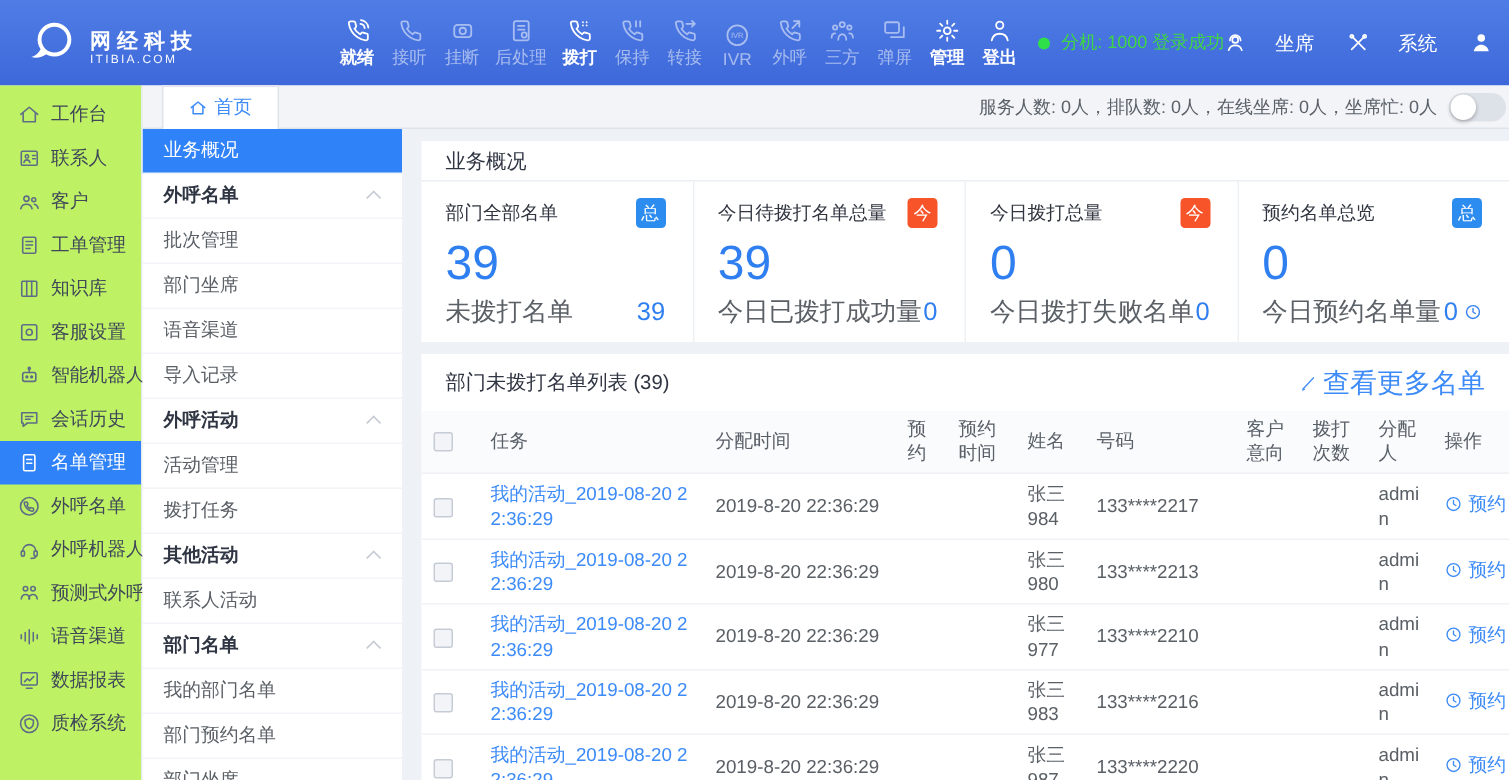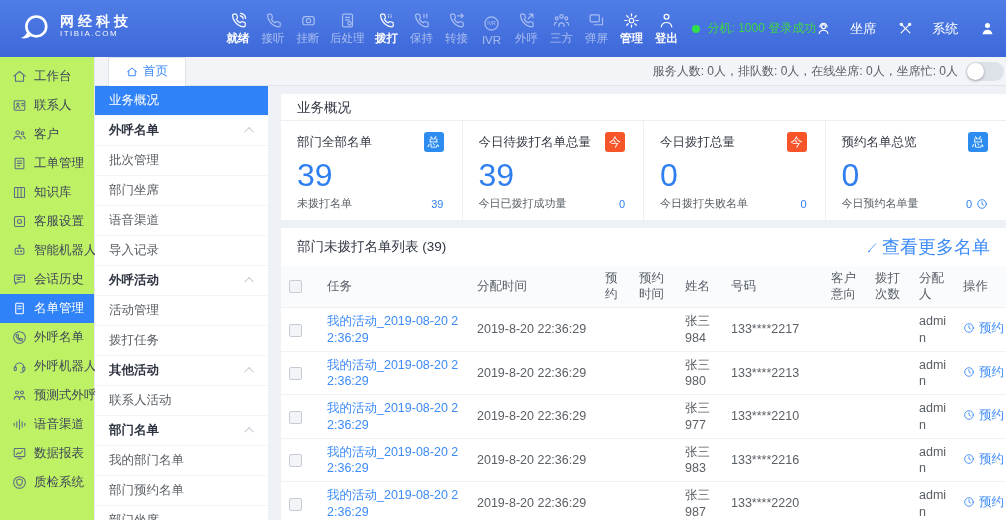--- a/index.html
+++ b/index.html
@@ -3,21 +3,21 @@
 <meta charset="utf-8">
 <style>
   *{box-sizing:border-box;margin:0;padding:0}
   html,body{width:1006px;height:520px;overflow:hidden}
   body{font-family:"Liberation Sans","DejaVu Sans",sans-serif;background:#fff;font-size:13px;color:#333}
   .page{width:1006px;height:520px;overflow:hidden;position:relative;display:flex;flex-direction:column}
 
   
   .topbar{height:57px;flex:0 0 57px;background:linear-gradient(180deg,#4f7de5 0%,#3e68da 100%);
     display:flex;align-items:center;color:#fff;padding:0 14px 0 18px}
-  .logo{display:flex;align-items:flex-start;gap:8px;width:207px;flex:0 0 207px}
+  .logo{display:flex;align-items:flex-end;gap:8px;width:207px;flex:0 0 207px}
   .logo-icon{width:34px;height:32px;display:inline-flex}
   .logo-icon svg{width:100%;height:100%}
   .logo-title{font-size:14px;font-weight:bold;letter-spacing:4px;line-height:16px}
   .logo-sub{font-size:8px;letter-spacing:1.5px;opacity:.95;line-height:10px}
   .toolbar{display:flex;align-items:flex-end;gap:9px}
   .tb-item{display:flex;flex-direction:column;align-items:center;min-width:26px;cursor:pointer;opacity:.52}
   .tb-item.active{opacity:1}
   .tb-item .ticon{width:17px;height:17px;display:block}
   .tb-item .ticon svg{width:17px;height:17px;display:block;stroke:#fff;fill:none;stroke-width:1.7;stroke-linecap:round;stroke-linejoin:round}
   .tb-item .tlabel{font-size:11.5px;margin-top:2px;white-space:nowrap}
@@ -59,21 +59,21 @@
   .main{flex:1;min-width:0;display:flex;flex-direction:column;margin-left:13px;padding-top:8px;gap:8px}
   .panel{background:#fff}
   .panel-title{height:27px;line-height:27px;padding:0 16px;font-size:13.5px;color:#2f3542;border-bottom:1px solid #ebeef2}
   .cards{display:flex}
   .card{flex:1;padding:11px 18px 9px 16px}
   .card + .card{border-left:1px solid #eef1f4}
   .card-top{display:flex;justify-content:space-between;align-items:center}
   .card-title{font-size:12.5px;color:#303540}
   .badge{width:20px;height:20px;border-radius:3px;color:#fff;font-size:12px;display:flex;align-items:center;justify-content:center}
   .card-value{font-size:32px;line-height:36px;color:#2f7ff0;margin:5px 0 3px}
-  .card-foot{display:flex;justify-content:space-between;align-items:center;font-size:11px;color:#5a6066}
+  .card-foot{display:flex;justify-content:space-between;align-items:center;font-size:17px;color:#5a6066}
   .foot-val{color:#2f7ff0;display:flex;align-items:center;gap:4px}
   .foot-val svg{width:12px;height:12px;stroke:#2f7ff0;fill:none;stroke-width:1.8;stroke-linecap:round;stroke-linejoin:round}
 
   .listpanel{flex:1;overflow:hidden}
   .panel-head{height:38px;padding:0 16px;display:flex;align-items:center;justify-content:space-between;font-size:13.5px;color:#2f3542}
   .more{color:#3d8bf8;font-size:18px;display:flex;align-items:center;gap:4px;cursor:pointer;text-decoration:none}
   .more .mi{width:11px;height:11px;display:inline-flex}
   .more .mi svg{width:11px;height:11px;stroke:#3d8bf8;fill:none;stroke-width:1.8;stroke-linecap:round}
   table{width:100%;border-collapse:collapse;table-layout:fixed;font-size:12.5px}
   th{background:#fafbfd;color:#596068;font-weight:400;text-align:left;padding:5px 8px;line-height:1.25;vertical-align:middle;word-break:break-all;border-bottom:1px solid #eef0f3}

